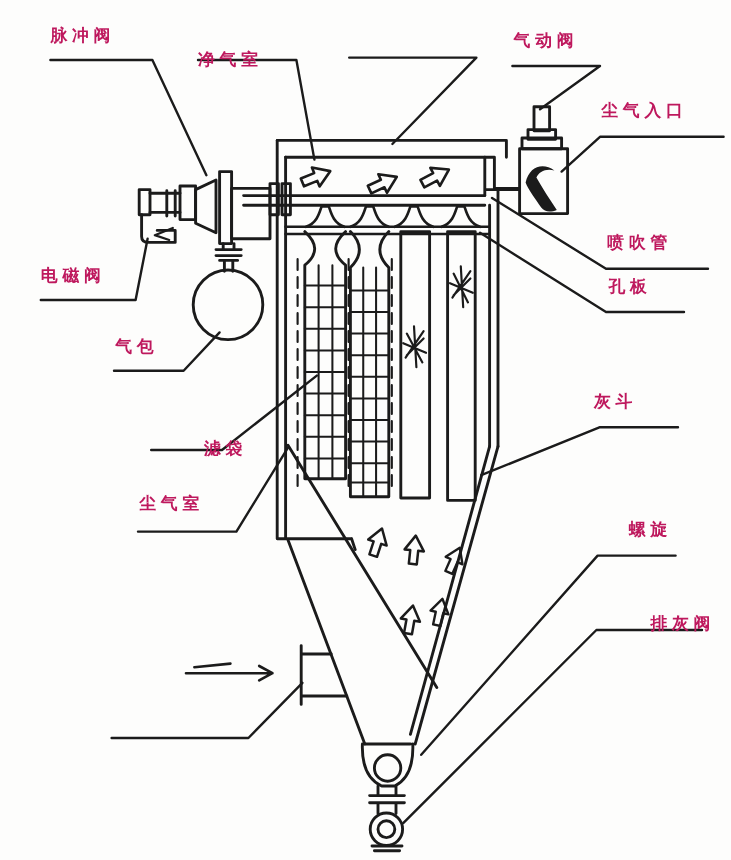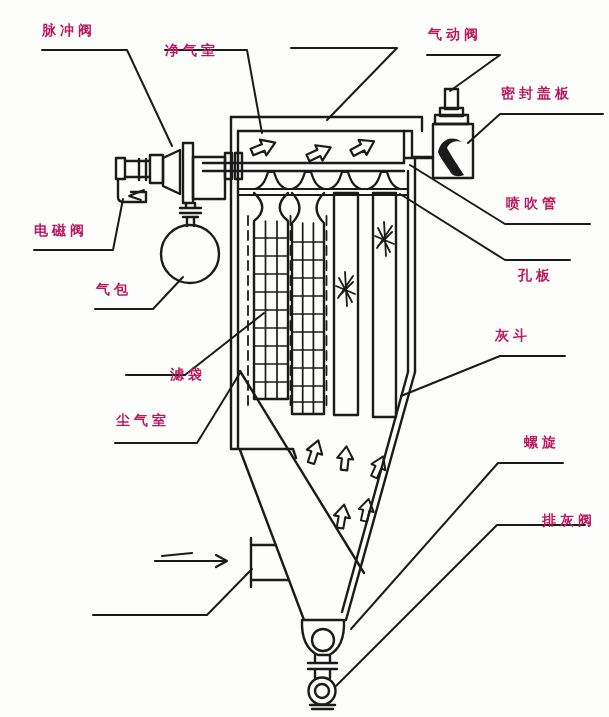--- a/index.html
+++ b/index.html
@@ -176,23 +176,23 @@
         <polyline points="126,375 185,375 264,313"></polyline>
         <polyline points="115,443 197,443 240,373"></polyline>
         <polyline points="93,615 207,615 252,569"></polyline>
       </g>
     </g>
   </svg>
 
   <div class="lbl" style="left:42px;top:23px;">脉冲阀</div>
   <div class="lbl" style="left:165px;top:23px;margin-top:20px;">净气室</div>
   <div class="lbl" style="left:428px;top:27px;">气动阀</div>
-  <div class="lbl" style="left:501px;top:86px;">密封盖板</div>
+  <div class="lbl" style="left:501px;top:86px;">尘气入口</div>
   <div class="lbl" style="left:506px;top:196px;">喷吹管</div>
-  <div class="lbl" style="left:518px;top:232px;margin-top:36px;">孔板</div>
+  <div class="lbl" style="left:507px;top:232px;">孔板</div>
   <div class="lbl" style="left:495px;top:328px;">灰斗</div>
   <div class="lbl" style="left:524px;top:435px;">螺旋</div>
   <div class="lbl" style="left:503px;top:513px;margin-left:39px;">排灰阀</div>
   <div class="lbl" style="left:34px;top:223px;text-align:right;">电磁阀</div>
   <div class="lbl" style="left:96px;top:282px;text-align:right;">气包</div>
   <div class="lbl" style="left:127px;top:367px;margin-left:43px;">滤袋</div>
   <div class="lbl" style="left:116px;top:413px;">尘气室</div>
 
 </div>
 

